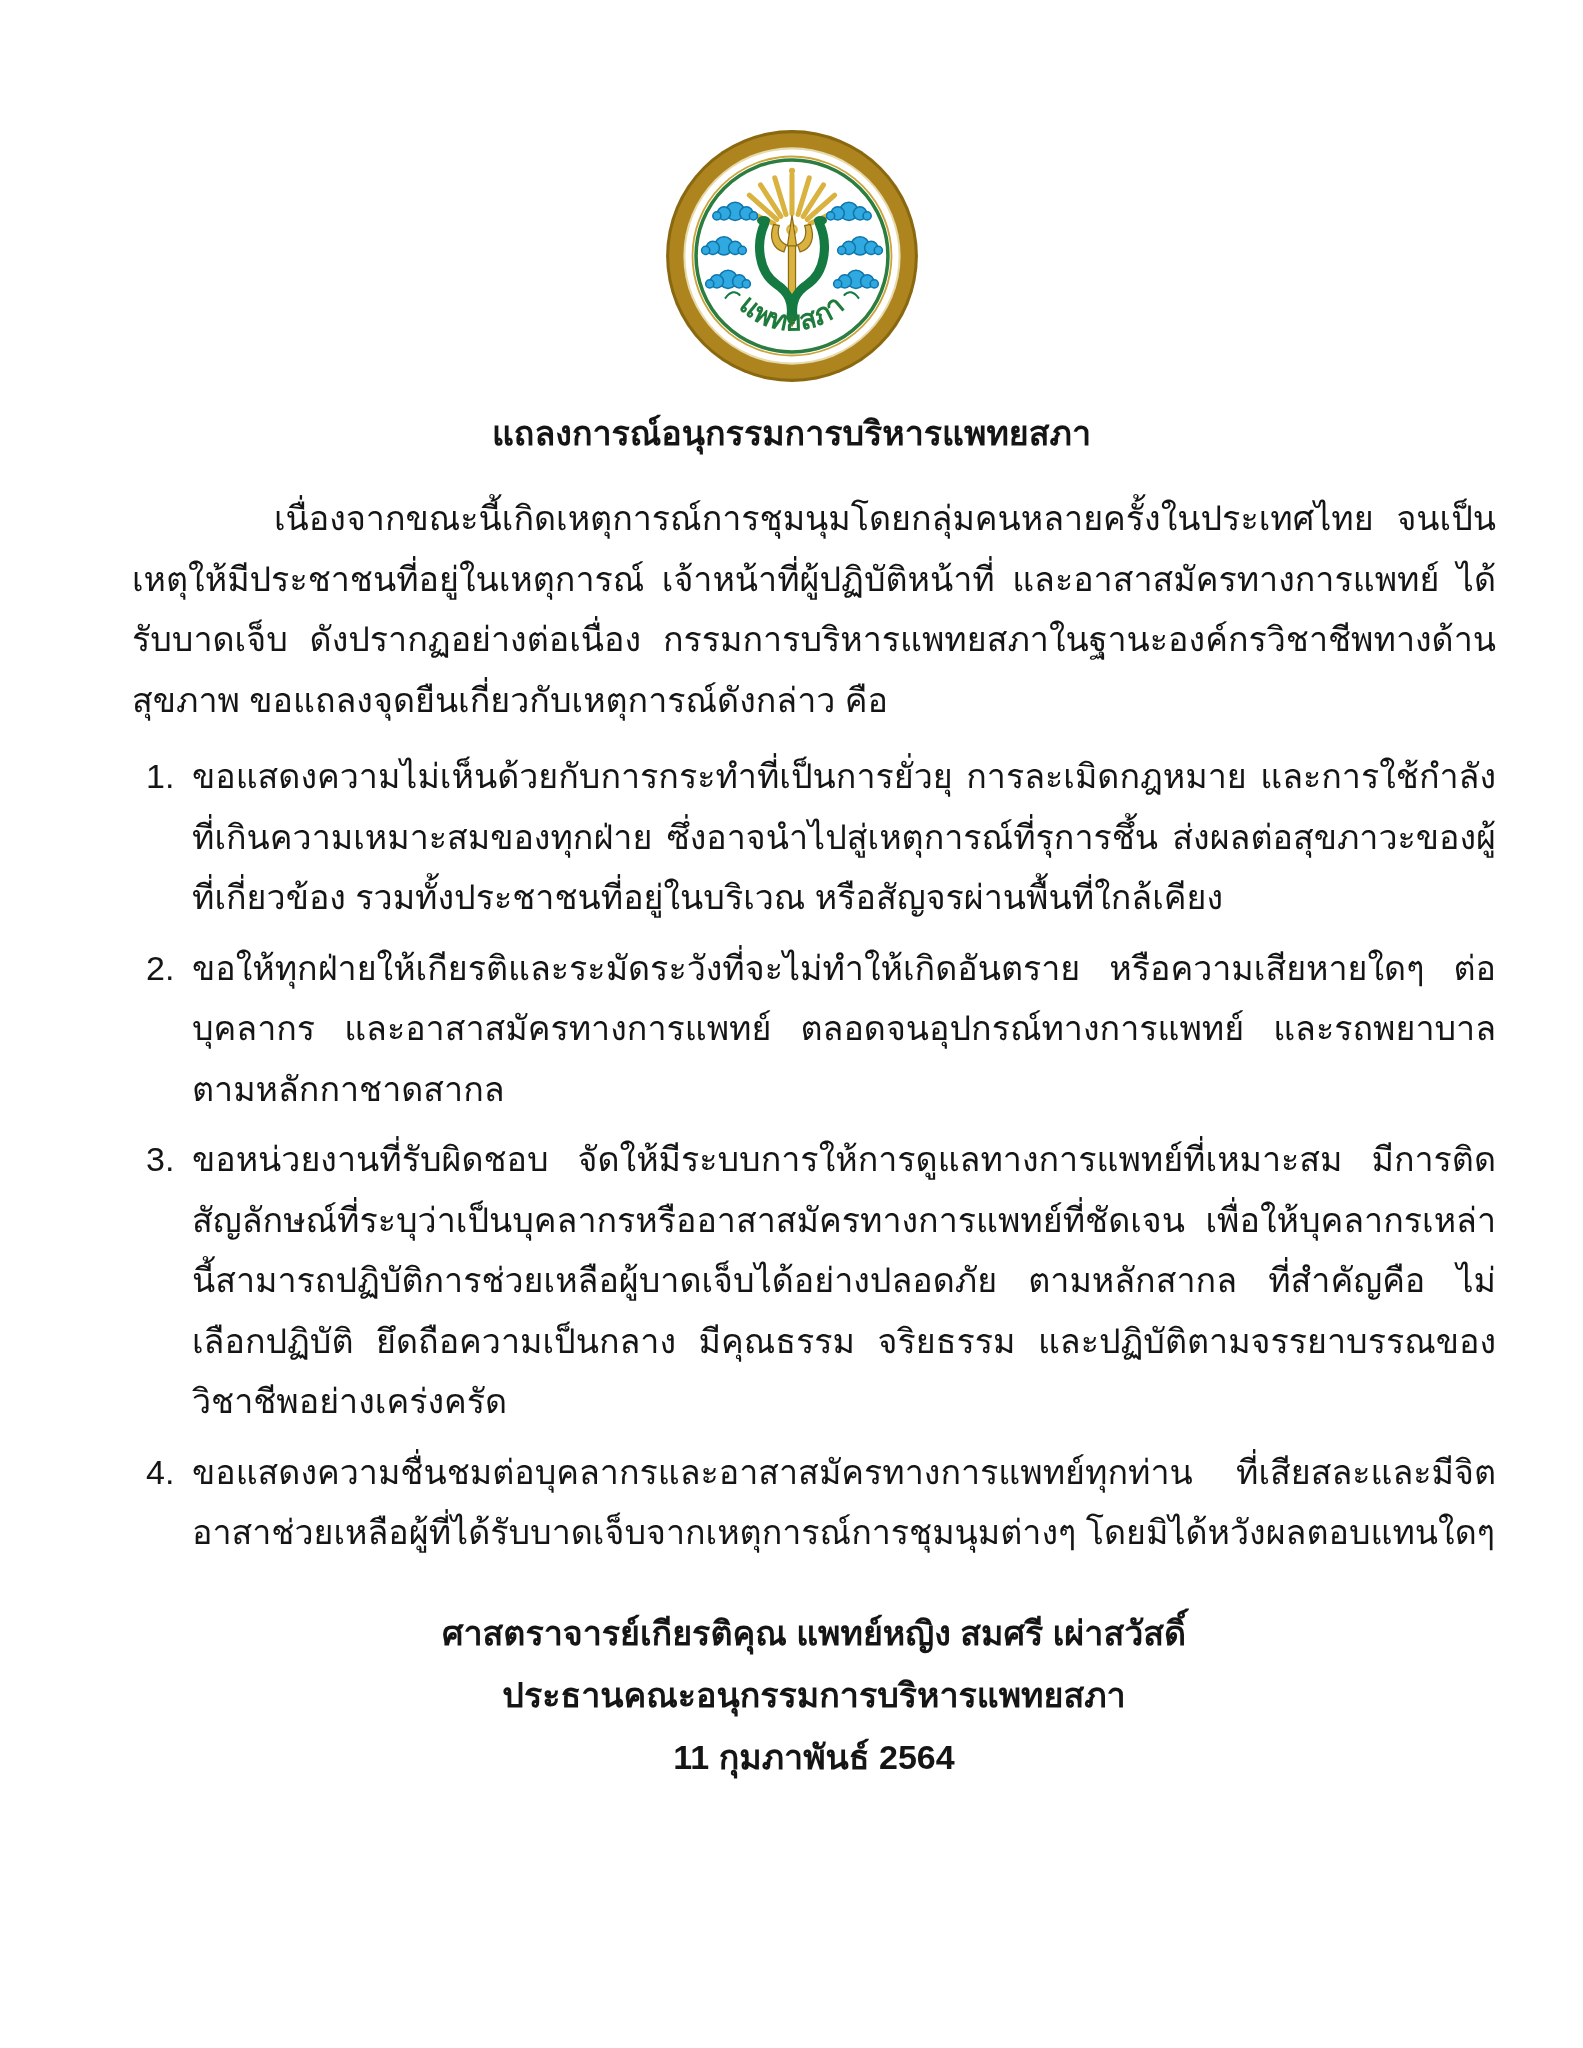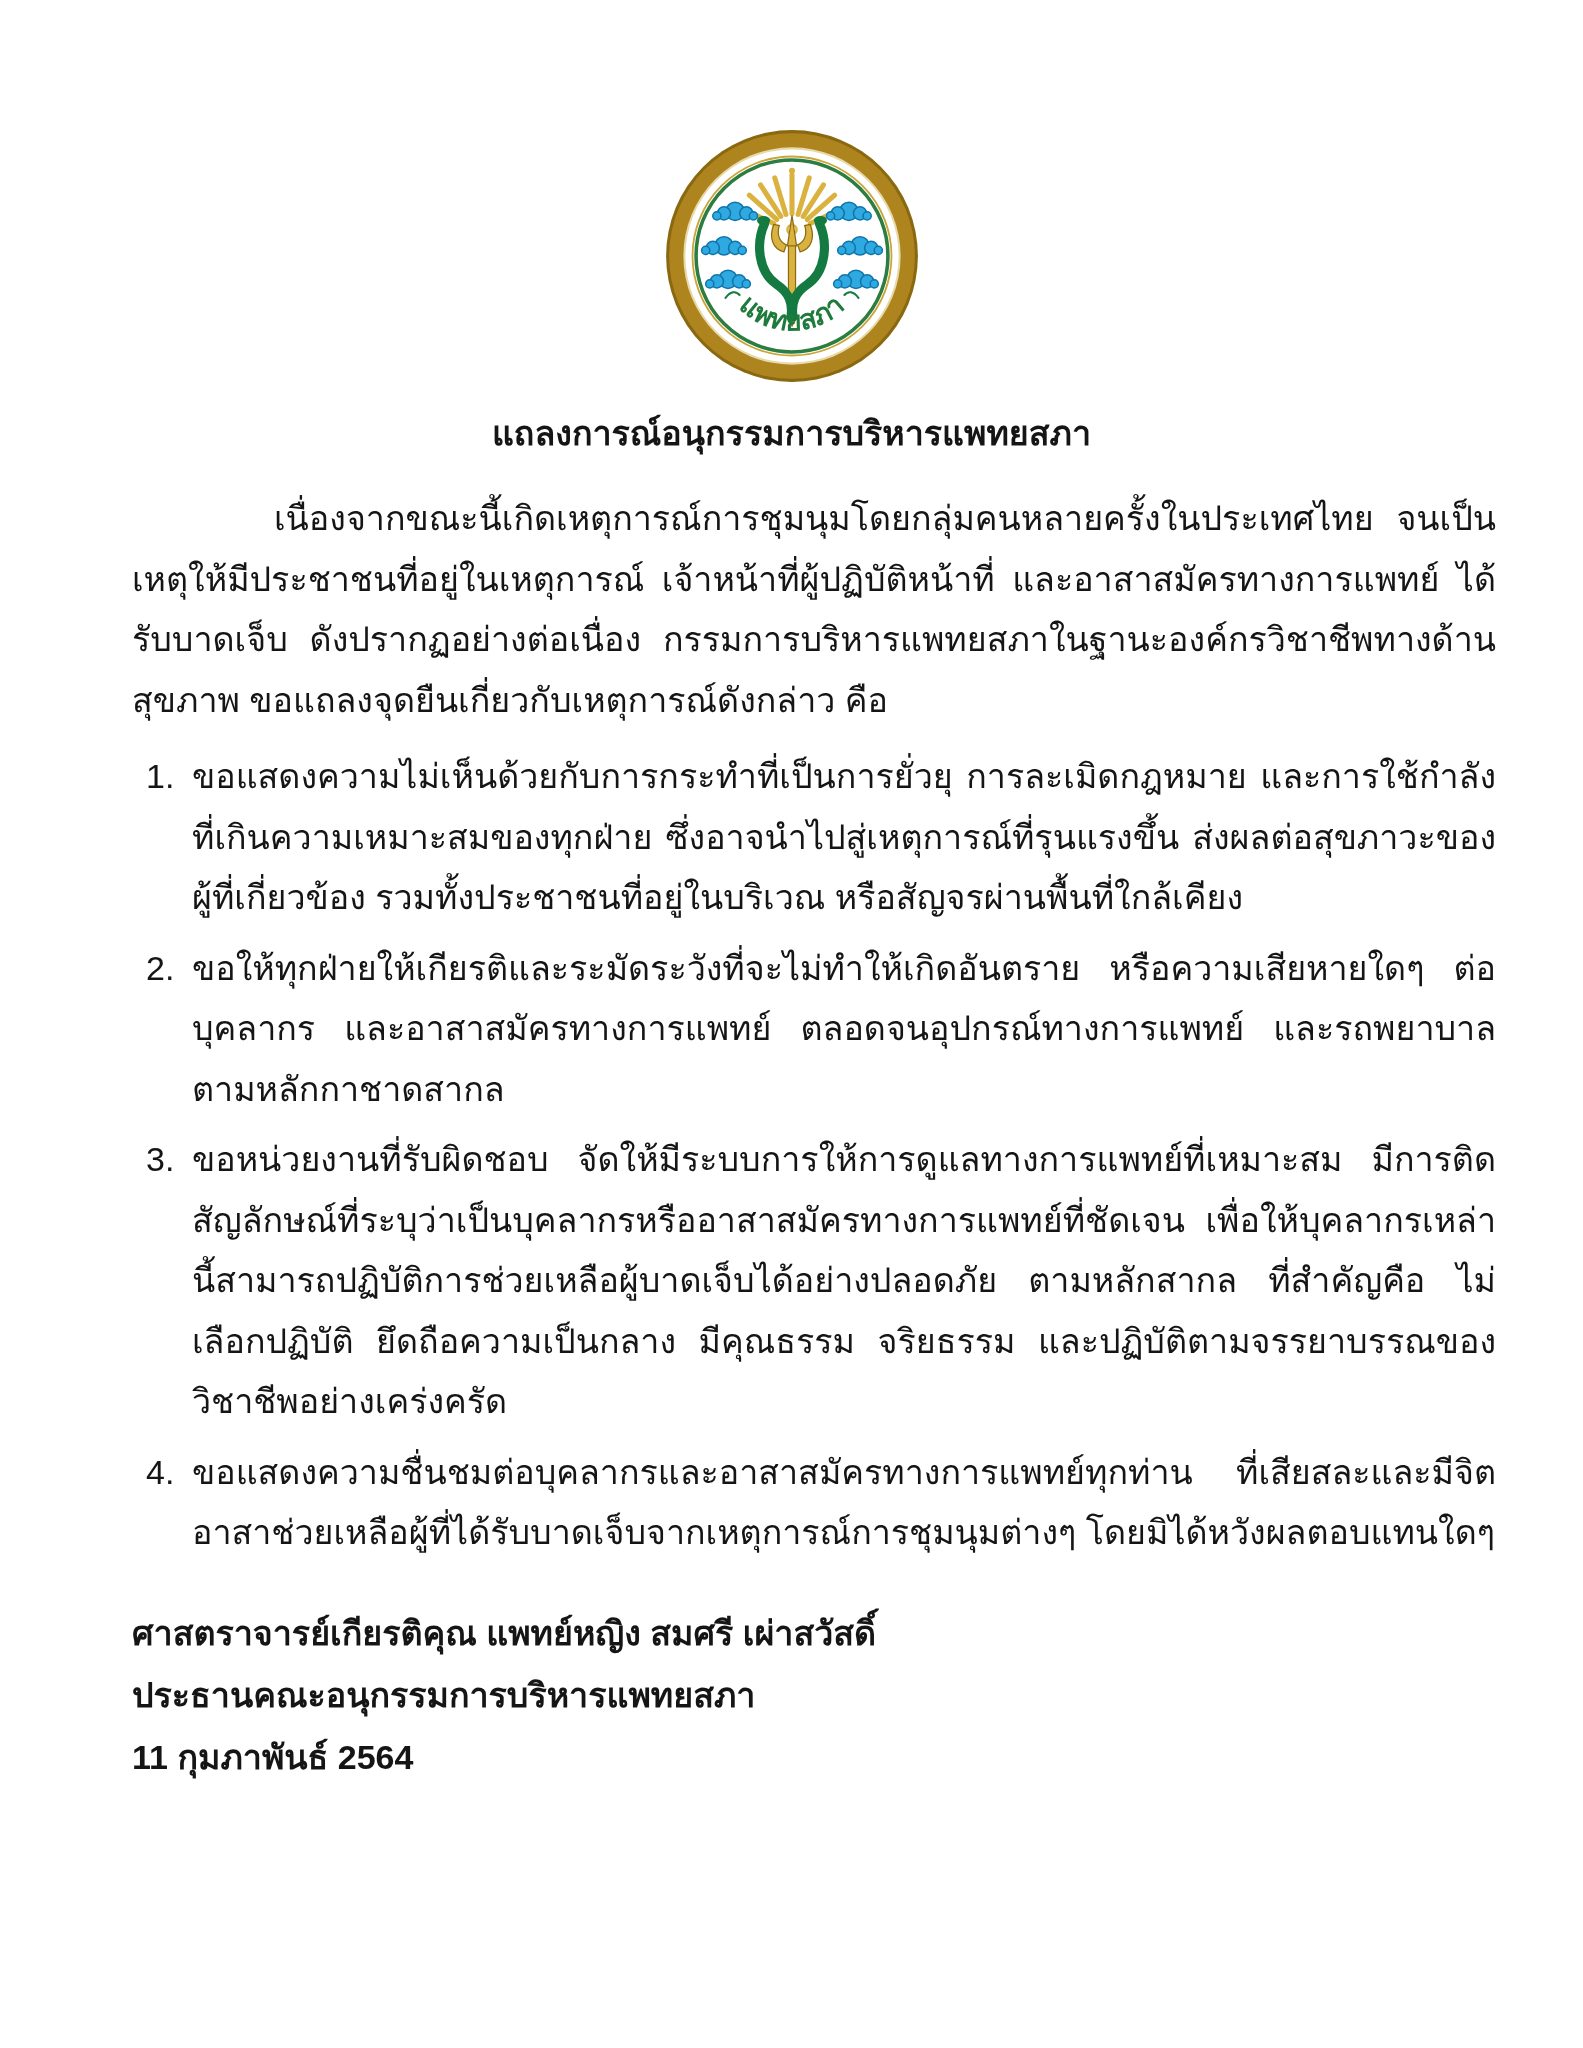--- a/index.html
+++ b/index.html
@@ -37,20 +37,21 @@
     width:60px;
     padding-left:14px;
     box-sizing:border-box;
   }
   .item .txt{
     flex:1;
     text-align:justify;
   }
   .signature{
     margin-top:40px;
+    text-align:center;
     font-weight:700;
     font-size:34px;
     line-height:1.82;
   }
   .emblem-svg{display:block;}
 </style>
 </head>
 <body>
 
 <div class="page">
@@ -126,21 +127,21 @@
 
   <h1 class="doc-title">แถลงการณ์อนุกรรมการบริหารแพทยสภา</h1>
 
   <div class="content">
 
     <p class="intro">เนื่องจากขณะนี้เกิดเหตุการณ์การชุมนุมโดยกลุ่มคนหลายครั้งในประเทศไทย จนเป็นเหตุให้มีประชาชนที่อยู่ในเหตุการณ์ เจ้าหน้าที่ผู้ปฏิบัติหน้าที่ และอาสาสมัครทางการแพทย์ ได้รับบาดเจ็บ ดังปรากฏอย่างต่อเนื่อง กรรมการบริหารแพทยสภาในฐานะองค์กรวิชาชีพทางด้านสุขภาพ ขอแถลงจุดยืนเกี่ยวกับเหตุการณ์ดังกล่าว คือ</p>
 
     <div class="list">
       <div class="item">
         <span class="num">1.</span>
-        <div class="txt">ขอแสดงความไม่เห็นด้วยกับการกระทำที่เป็นการยั่วยุ การละเมิดกฎหมาย และการใช้กำลังที่เกินความเหมาะสมของทุกฝ่าย ซึ่งอาจนำไปสู่เหตุการณ์ที่รุนแรงขึ้น ส่งผลต่อสุขภาวะของผู้ที่เกี่ยวข้อง รวมทั้งประชาชนที่อยู่ในบริเวณ หรือสัญจรผ่านพื้นที่ใกล้เคียง</div>
+        <div class="txt">ขอแสดงความไม่เห็นด้วยกับการกระทำที่เป็นการยั่วยุ การละเมิดกฎหมาย และการใช้กำลังที่เกินความเหมาะสมของทุกฝ่าย ซึ่งอาจนำไปสู่เหตุการณ์ที่รุการชึ้น ส่งผลต่อสุขภาวะของผู้ที่เกี่ยวข้อง รวมทั้งประชาชนที่อยู่ในบริเวณ หรือสัญจรผ่านพื้นที่ใกล้เคียง</div>
       </div>
       <div class="item">
         <span class="num">2.</span>
         <div class="txt">ขอให้ทุกฝ่ายให้เกียรติและระมัดระวังที่จะไม่ทำให้เกิดอันตราย หรือความเสียหายใดๆ ต่อบุคลากร และอาสาสมัครทางการแพทย์ ตลอดจนอุปกรณ์ทางการแพทย์ และรถพยาบาลตามหลักกาชาดสากล</div>
       </div>
       <div class="item">
         <span class="num">3.</span>
         <div class="txt">ขอหน่วยงานที่รับผิดชอบ จัดให้มีระบบการให้การดูแลทางการแพทย์ที่เหมาะสม มีการติดสัญลักษณ์ที่ระบุว่าเป็นบุคลากรหรืออาสาสมัครทางการแพทย์ที่ชัดเจน เพื่อให้บุคลากรเหล่านี้สามารถปฏิบัติการช่วยเหลือผู้บาดเจ็บได้อย่างปลอดภัย ตามหลักสากล ที่สำคัญคือ ไม่เลือกปฏิบัติ ยึดถือความเป็นกลาง มีคุณธรรม จริยธรรม และปฏิบัติตามจรรยาบรรณของวิชาชีพอย่างเคร่งครัด</div>
       </div>
       <div class="item">

